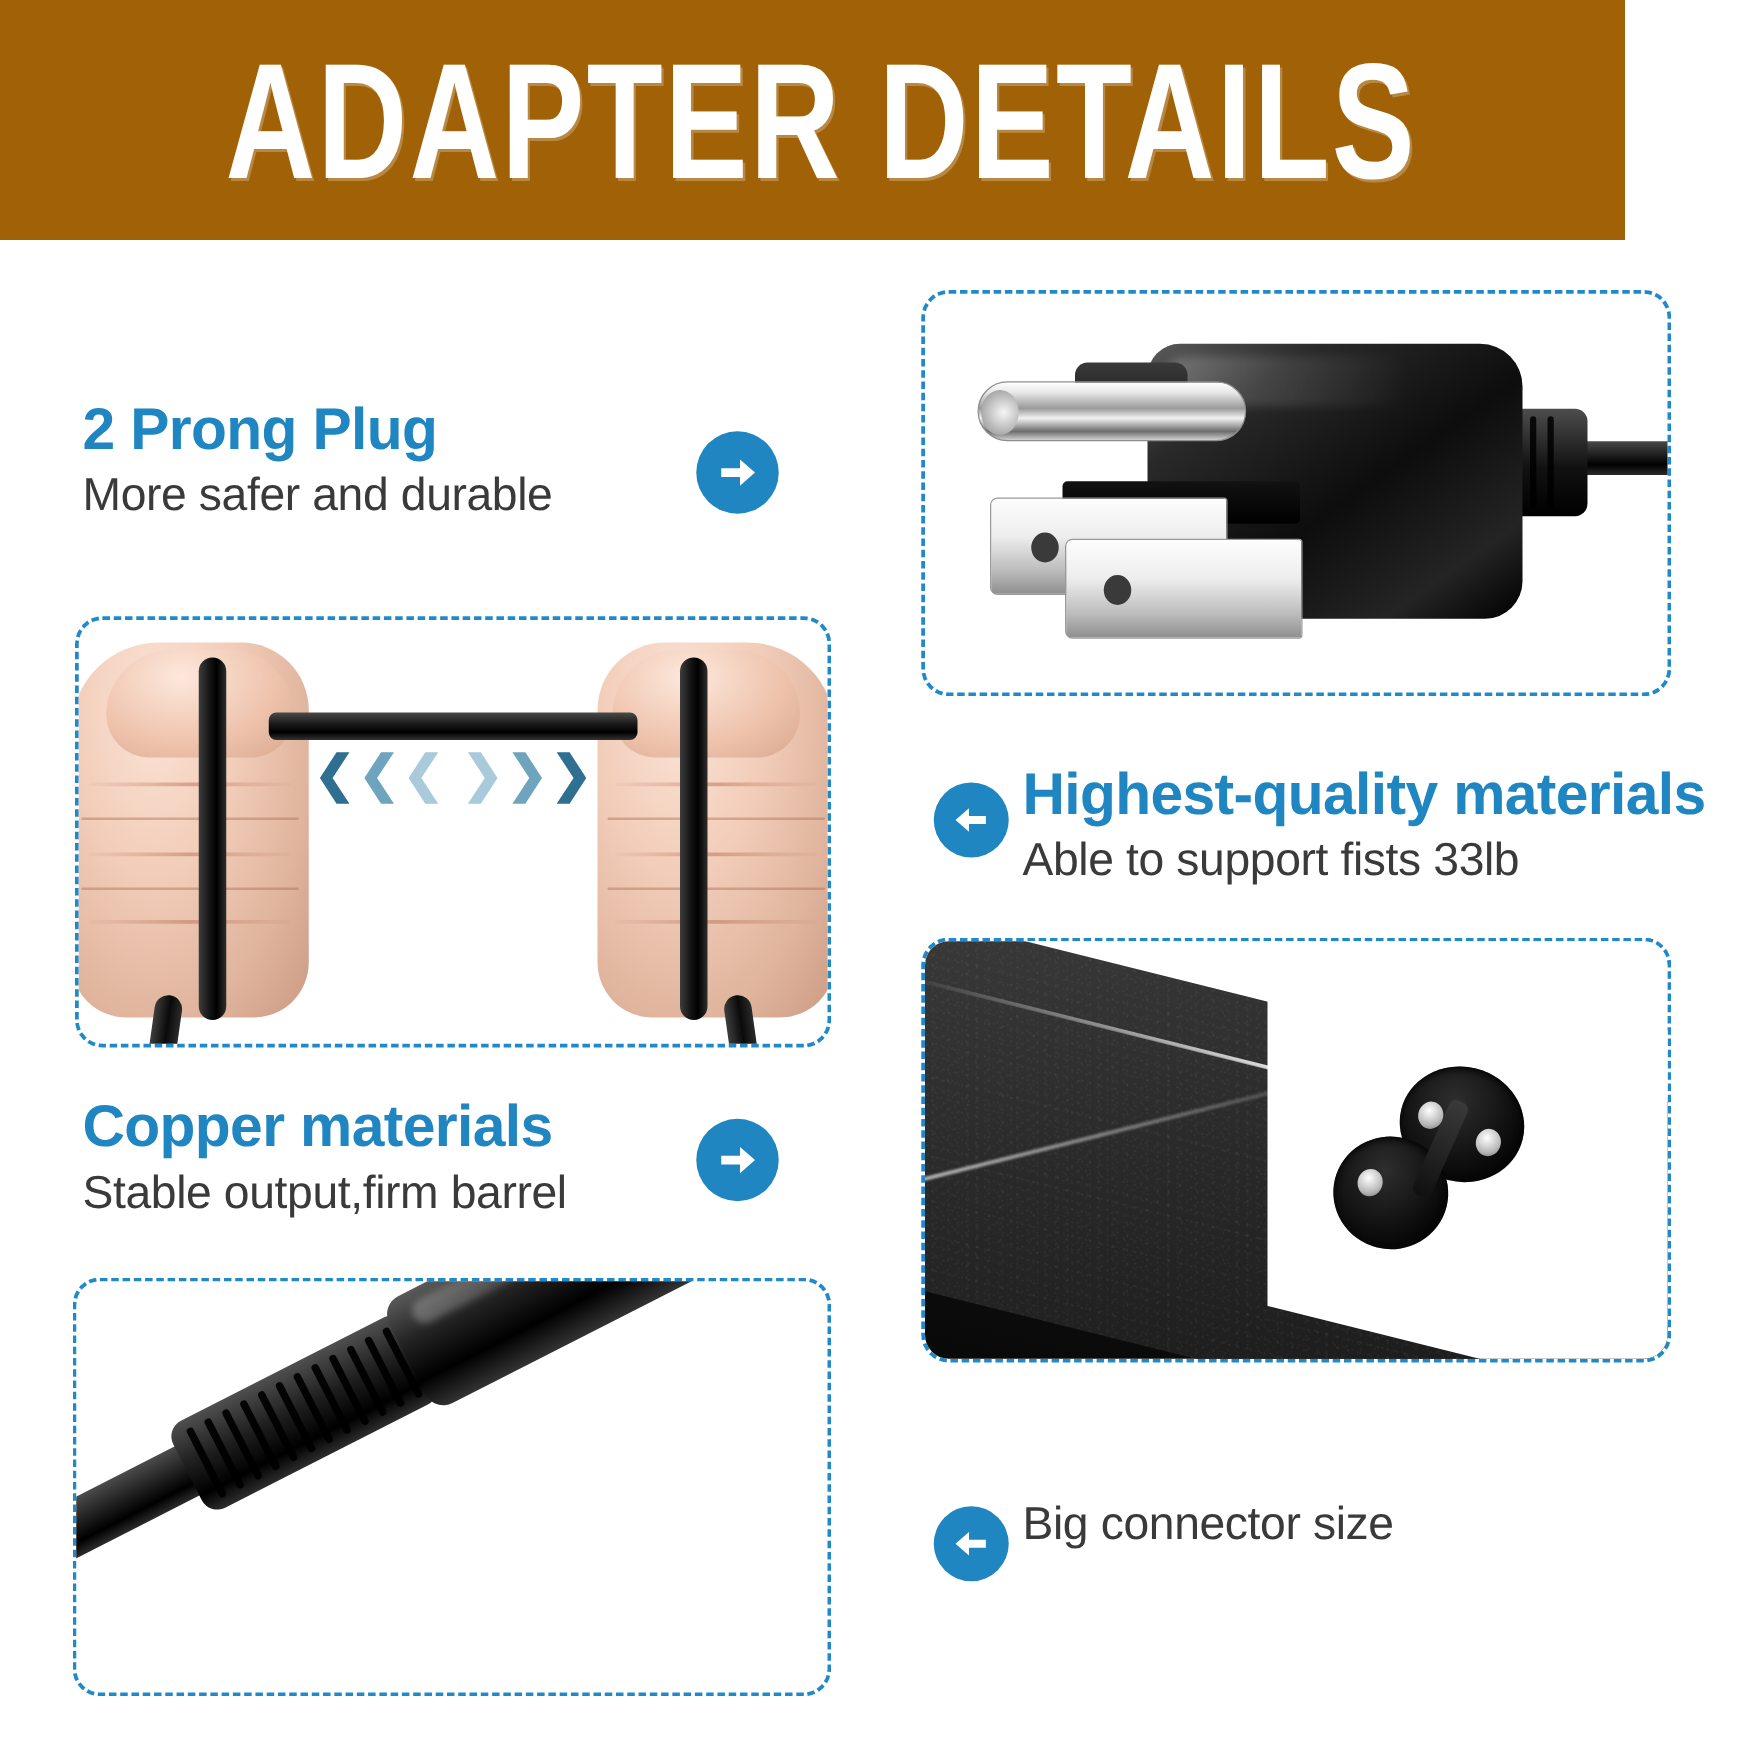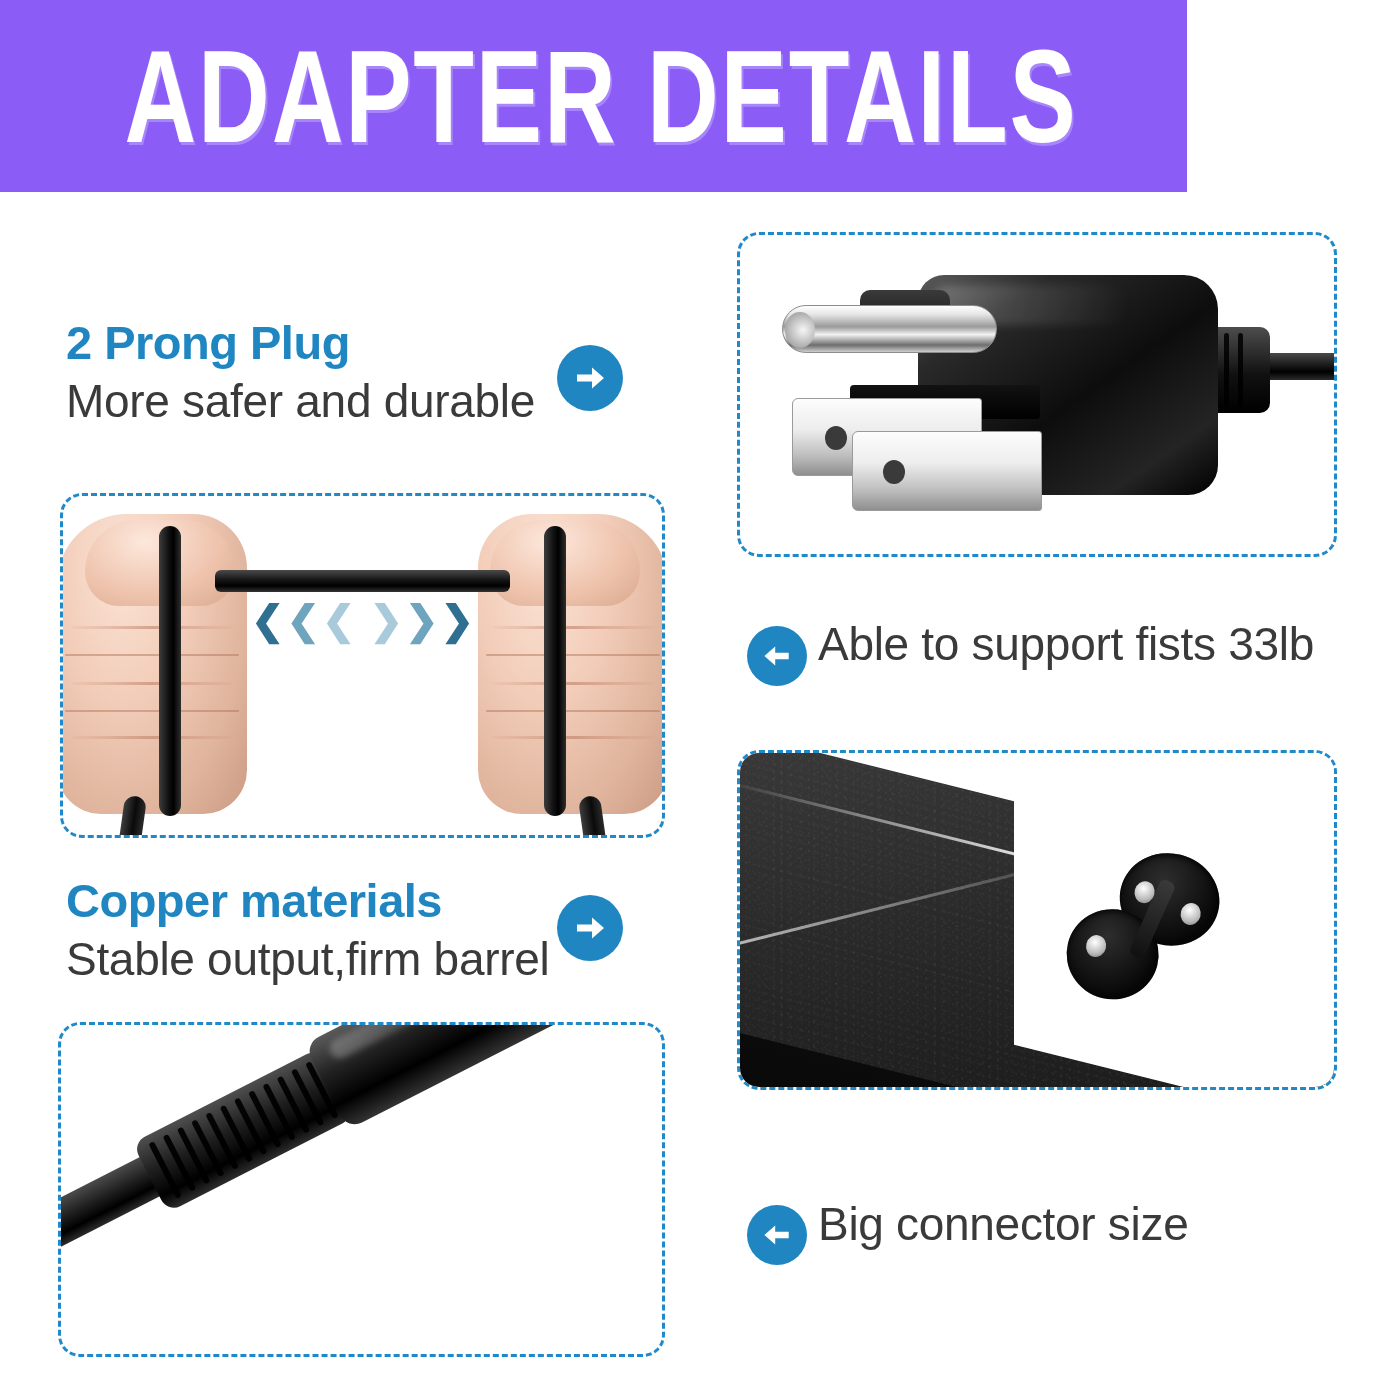--- a/index.html
+++ b/index.html
@@ -6,22 +6,22 @@
   html,body { width:1400px; height:1400px; }
   body {
     background:#ffffff;
     font-family:"Liberation Sans", sans-serif;
     position:relative;
     overflow:hidden;
   }
 
   
   #header-banner{
-    position:absolute; left:0; top:0; width:1187px; height:192px;
-    background:#8b5cf6;
+    position:absolute; left:0; top:0; width:1300px; height:192px;
+    background:#a16207;
     display:flex; align-items:center; justify-content:center;padding-left:15px;
   }
   #header-title{
     color:#ffffff;
     font-family:"Liberation Sans Narrow","Liberation Sans",sans-serif;
     font-weight:700;
     font-size:108px;
     letter-spacing:2px;
     transform:scaleX(0.92) scaleY(1.22);
     transform-origin:center;
@@ -34,21 +34,21 @@
   .feature-headline{
     color:#1f86c2;
     font-weight:700;
     font-size:47px;
     line-height:1.05;
     white-space:nowrap;
     letter-spacing:-0.5px;
   }
   .feature-sub{
     color:#3a3a3a;
-    font-size:46px;
+    font-size:37px;
     line-height:1.15;
     white-space:nowrap;
     margin-top:8px;
     letter-spacing:-0.3px;
   }
   .text-col{ display:inline-block; vertical-align:top; }
 
   
   .arrow-badge{
     position:absolute;
@@ -366,20 +366,21 @@
   </div>
   <span class="sr">Two fists gripping a black power cable and pulling it taut in opposite directions</span>
 </div>
 
 <div class="arrow-badge" style="left:747px; top:626px; width:60px; height:60px;">
   <svg width="36" height="36" viewBox="0 0 40 40" aria-hidden="true">
     <path d="M33 16.5 H18 V9.5 L6 20 L18 30.5 V23.5 H33 Z" fill="#ffffff"></path>
   </svg>
 </div>
 <div class="feature-block" style="left:818px; top:610px;">
+  <div class="feature-headline">Highest-quality materials</div>
   <div class="feature-sub">Able to support fists 33lb</div>
 </div>
 
 <div class="photo-panel" id="panel-brick">
   <div class="brick-stage">
     <div class="brick-front"></div>
     <div class="brick-top">
       <div class="brick-noise"></div>
     </div>
     <div class="brick-edge"></div>

